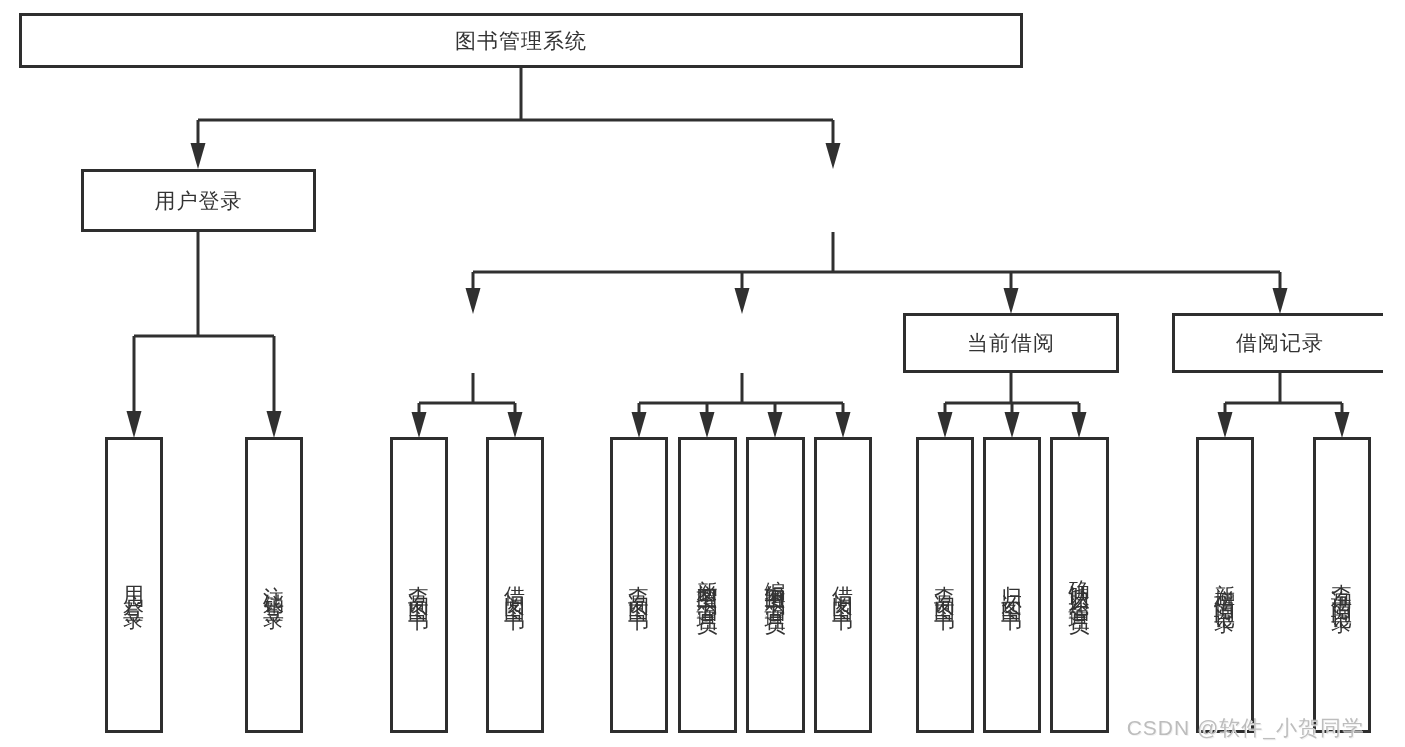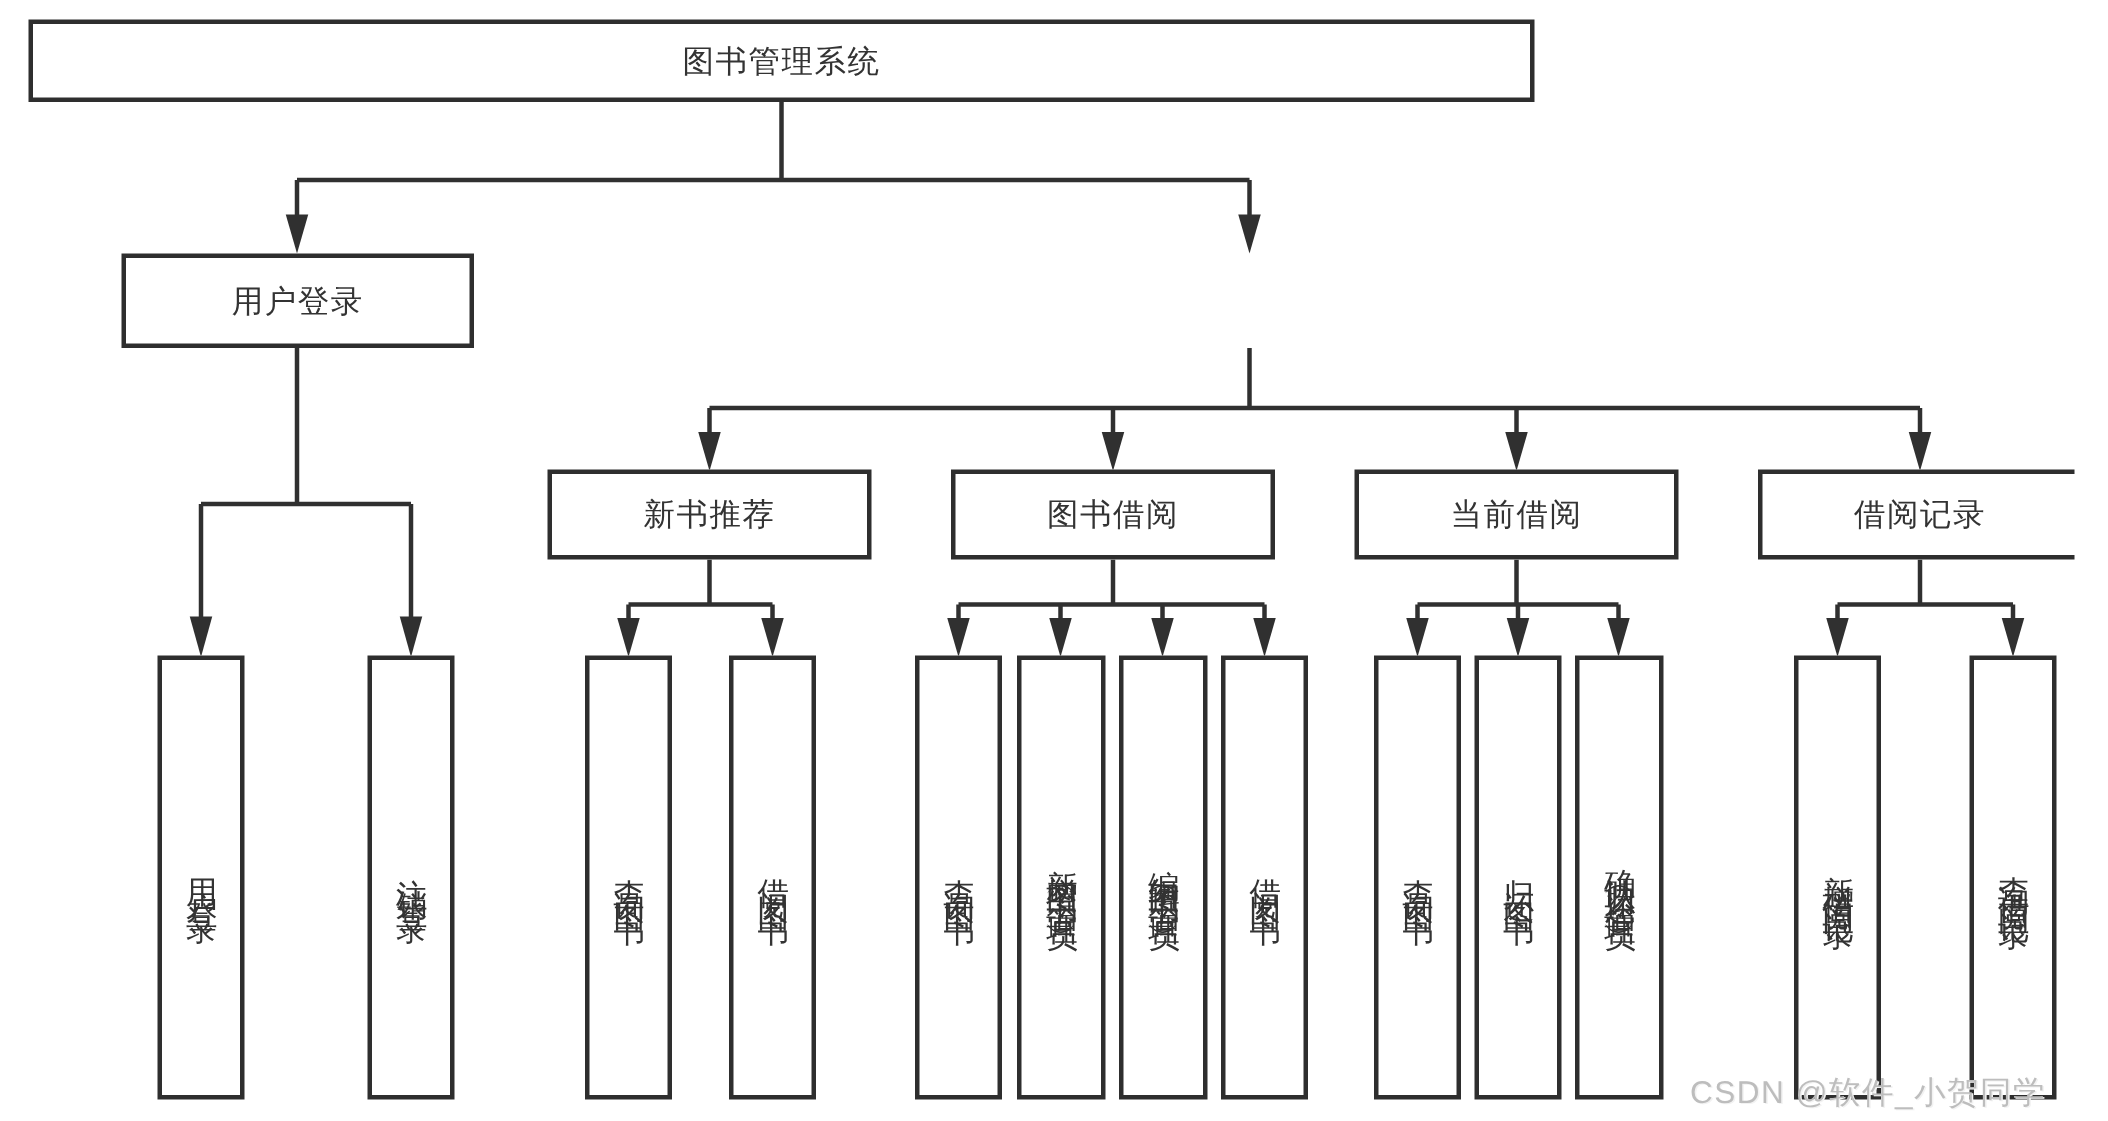--- a/index.html
+++ b/index.html
@@ -94,22 +94,20 @@
     <path class="ln" d="M1225 403 V416"></path>
     <path class="ln" d="M1342 403 V416"></path>
     <path class="ah" d="M1225 438 L1217.5 412 L1232.5 412 Z"></path>
     <path class="ah" d="M1342 438 L1334.5 412 L1349.5 412 Z"></path>
   </svg>
 
   <div class="box hbox" style="left:19px;top:13px;width:1004px;height:55px;">图书管理系统</div>
 
   <div class="box hbox" style="left:81px;top:169px;width:235px;height:63px;">用户登录</div>
 
-  <div class="box hbox" style="left:365px;top:313px;width:216px;height:60px;">新书推荐</div>
-  <div class="box hbox" style="left:634px;top:313px;width:216px;height:60px;">图书借阅</div>
   <div class="box hbox" style="left:903px;top:313px;width:216px;height:60px;">当前借阅</div>
   <div class="box hbox" style="left:1172px;top:313px;width:216px;height:60px;">借阅记录</div>
 
   <div class="box vbox" style="left:105px;top:437px;width:58px;height:296px;">用户登录</div>
   <div class="box vbox" style="left:245px;top:437px;width:58px;height:296px;">注销登录</div>
 
   <div class="box vbox" style="left:390px;top:437px;width:58px;height:296px;">查询图书</div>
   <div class="box vbox" style="left:486px;top:437px;width:58px;height:296px;">借阅图书</div>
 
   <div class="box vbox" style="left:610px;top:437px;width:58px;height:296px;">查询图书</div>

